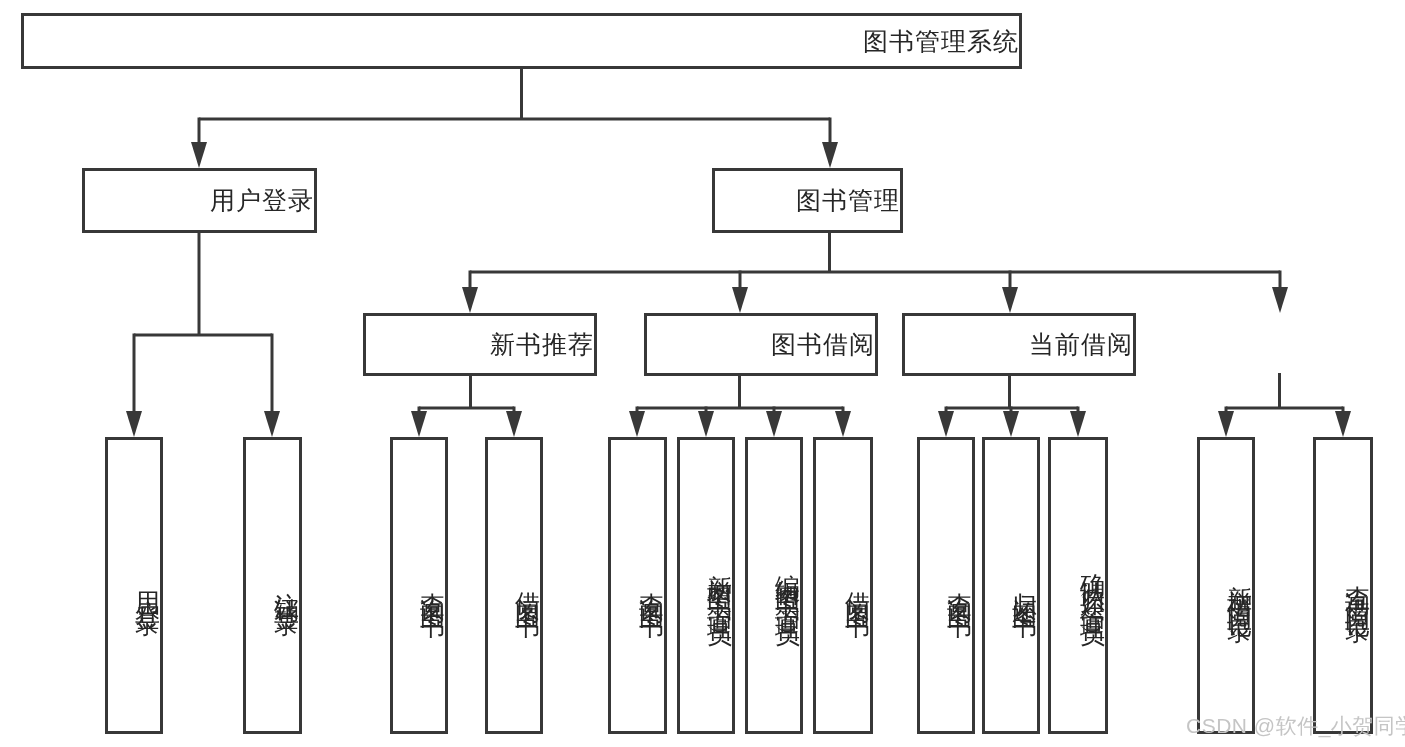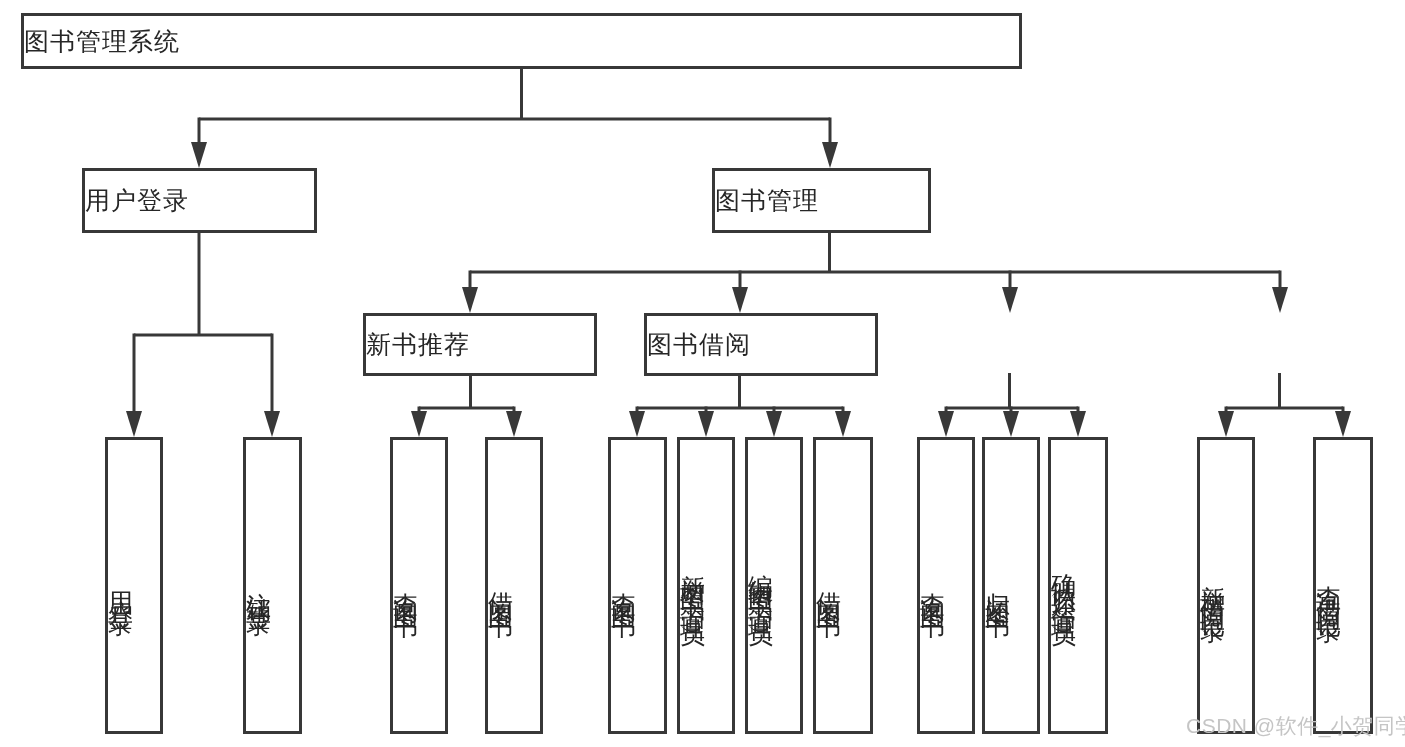--- a/index.html
+++ b/index.html
@@ -21,42 +21,42 @@
     top: 0;
     z-index: 1;
   }
   .node {
     position: absolute;
     box-sizing: border-box;
     border: 3px solid #383838;
     background: #ffffff;
     display: flex;
     align-items: center;
-    justify-content: flex-start;
+    justify-content: flex-end;
     z-index: 2;
   }
   .node .hlabel {
     font-size: 25px;
     letter-spacing: 1px;
     color: #262626;
     white-space: nowrap;
   }
   .node.leaf .vlabel {
     writing-mode: vertical-rl;
     text-orientation: mixed;
     font-size: 25px;
     letter-spacing: 7px;
     color: #262626;
     line-height: 1;
   }
   
   .n-root   { left: 21px;   top: 13px;  width: 1001px; height: 56px; }
   
   .n-l2-a   { left: 82px;   top: 168px; width: 235px;  height: 65px; }
-  .n-l2-b   { left: 712px;  top: 168px; width: 219px;  height: 65px; }
+  .n-l2-b   { left: 712px;  top: 168px; width: 191px;  height: 65px; }
   
   .n-l3     { top: 313px; height: 63px; width: 234px; }
   .n-l3-a   { left: 363px; }
   .n-l3-b   { left: 632px; margin-left: 12px; }
   .n-l3-c   { left: 902px; }
   .n-l3-d   { left: 1172px; }
   
   .leaf     { top: 437px; height: 297px; width: 58px; }
   .lf-01 { left: 105px; }
   .lf-02 { left: 243px; width: 59px; }
@@ -164,20 +164,23 @@
   <div class="node n-l2-b">
     <span class="hlabel">图书管理</span>
   </div>
 
   <div class="node n-l3 n-l3-a">
     <span class="hlabel">新书推荐</span>
   </div>
   <div class="node n-l3 n-l3-b">
     <span class="hlabel">图书借阅</span>
   </div>
+  <div class="node n-l3 n-l3-c">
+    <span class="hlabel">当前借阅</span>
+  </div>
 
   <div class="node leaf lf-01">
     <span class="vlabel">用户登录</span>
   </div>
   <div class="node leaf lf-02">
     <span class="vlabel">注销登录</span>
   </div>
   <div class="node leaf lf-03">
     <span class="vlabel">查询图书</span>
   </div>

